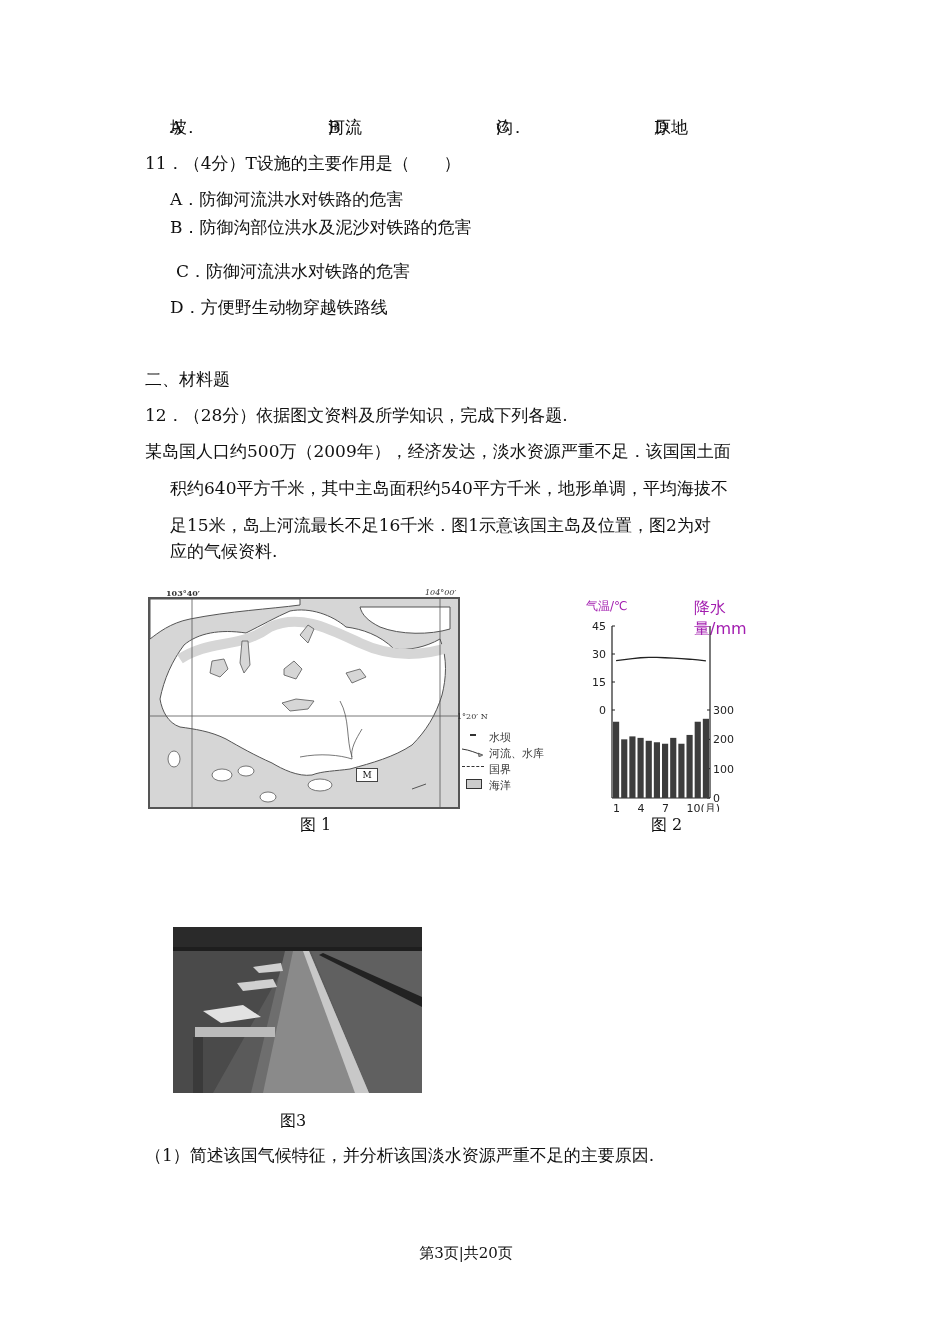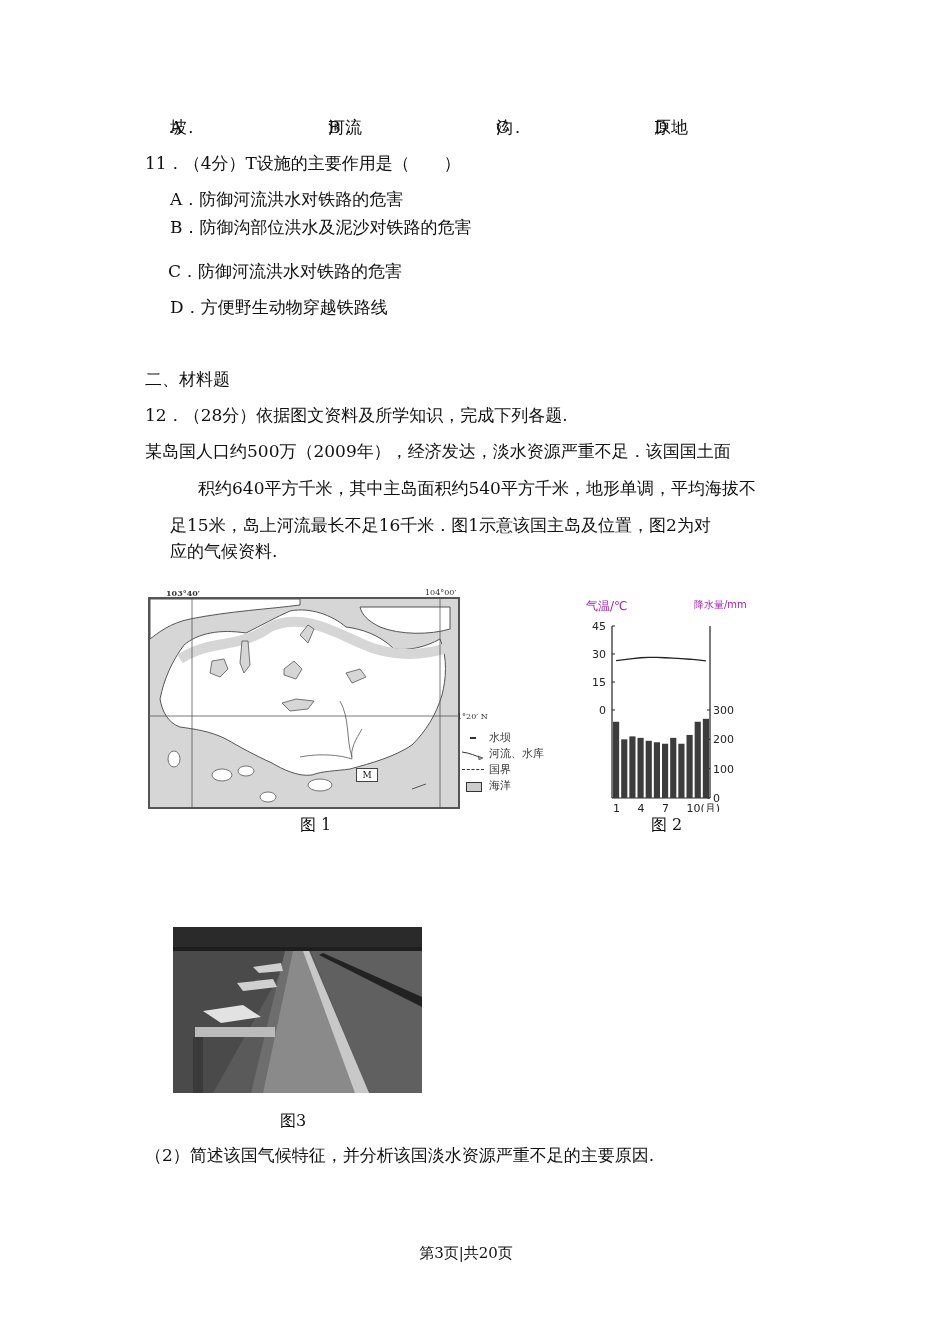--- a/index.html
+++ b/index.html
@@ -8,21 +8,21 @@
   .line { position:absolute; font-size:17px; line-height:22px; white-space:nowrap; }
   .opt-row span { position:absolute; top:0; }
   .fig-caption { position:absolute; font-size:16px; line-height:20px; }
   
   #fig1 { position:absolute; left:148px; top:597px; width:308px; height:208px;
           border:2px solid #555; background:#d6d6d6; overflow:hidden; }
   #fig1 svg { position:absolute; left:0; top:0; }
   .maplabel { position:absolute; font-size:8px; color:#333; font-family:"DejaVu Serif",serif; }
   .legend { position:absolute; left:462px; top:730px; font-size:11px; line-height:16px; color:#333;
             font-family:"DejaVu Sans",sans-serif; }
-  .legend div { display:flex; align-items:center; gap:5px; }
+  .legend div { display:flex; gap:5px; }
   .lg-sym { width:22px; height:10px; display:inline-block; position:relative; }
   
   #fig2 { position:absolute; left:586px; top:592px; width:190px; height:220px;
           font-family:"DejaVu Sans",sans-serif; color:#a21caf; }
   #fig2 svg { position:absolute; left:0; top:0; }
   
   #fig3 { position:absolute; left:173px; top:927px; width:249px; height:166px; overflow:hidden; background:#3a3a3a; }
   .footer { position:absolute; left:0; width:932px; top:1244px; text-align:center; font-size:15px; }
 </style>
 </head>
@@ -31,32 +31,32 @@
 <div class="line opt-row" style="left:170px; top:116px; width:600px; height:22px;">
   <span style="left:0px"><span>A．</span><span style="position:static">坡</span></span>
   <span style="left:158px"><span>B．</span><span style="position:static">河流</span></span>
   <span style="left:326px"><span>C．</span><span style="position:static">沟</span></span>
   <span style="left:484px"><span>D．</span><span style="position:static">原地</span></span>
 </div>
 
 <div class="line" style="left:145px; top:152px;">11．（4分）T设施的主要作用是（　　）</div>
 <div class="line" style="left:170px; top:188px;"><span>A．</span><span>防御河流洪水对铁路的危害</span></div>
 <div class="line" style="left:170px; top:216px;text-align:right;"><span>B．</span><span>防御沟部位洪水及泥沙对铁路的危害</span></div>
-<div class="line" style="left:168px; top:260px;text-align:right;"><span>C．</span><span>防御河流洪水对铁路的危害</span></div>
+<div class="line" style="left:176px; top:260px;text-align:right;"><span>C．</span><span>防御河流洪水对铁路的危害</span></div>
 <div class="line" style="left:170px; top:296px;"><span>D．</span><span>方便野生动物穿越铁路线</span></div>
 
 <div class="line" style="left:145px; top:368px;">二、材料题</div>
 <div class="line" style="left:145px; top:404px;">12．（28分）依据图文资料及所学知识，完成下列各题.</div>
 <div class="line" style="left:145px; top:440px;">某岛国人口约500万（2009年），经济发达，淡水资源严重不足．该国国土面</div>
-<div class="line" style="left:170px; top:477px;margin-left:28px;">积约640平方千米，其中主岛面积约540平方千米，地形单调，平均海拔不</div>
+<div class="line" style="left:170px; top:477px;">积约640平方千米，其中主岛面积约540平方千米，地形单调，平均海拔不</div>
 <div class="line" style="left:170px; top:514px;">足15米，岛上河流最长不足16千米．图1示意该国主岛及位置，图2为对</div>
 <div class="line" style="left:170px; top:540px;">应的气候资料.</div>
 
 <div class="maplabel" style="left:166px; top:588px;font-weight:bold;">103°40′</div>
-<div class="maplabel" style="left:425px; top:588px;">104°00′</div>
+<div class="maplabel" style="left:425px; top:588px;font-style:italic;">104°00′</div>
 <div id="fig1">
   <svg width="308" height="208" viewBox="0 0 308 208">
     <rect width="308" height="208" fill="#d6d6d6"></rect>
 
     <path d="M10,100 C14,80 22,62 34,46 C48,34 70,30 96,34 C112,26 126,18 140,12 C160,8 182,16 196,28 C212,30 230,36 244,50 C258,52 276,48 290,40 C298,60 296,80 292,96 C286,116 276,132 262,146 C244,158 222,164 200,170 C186,172 172,172 162,176 C148,178 132,170 122,164 C104,156 90,148 76,140 C60,132 44,130 30,128 C18,124 12,112 10,100 Z" fill="#ffffff" stroke="#555" stroke-width="1"></path>
 
     <path d="M30,60 C60,40 90,50 120,28 C150,14 180,30 210,44 C240,58 270,58 300,48" fill="none" stroke="#d6d6d6" stroke-width="10"></path>
 
     <path d="M210,8 L300,8 L300,30 C280,36 250,36 230,28 C218,22 212,16 210,8 Z" fill="#ffffff" stroke="#555" stroke-width="1"></path>
     <path d="M0,0 L150,0 L150,6 C120,10 80,12 40,20 C20,24 8,34 0,40 Z" fill="#ffffff" stroke="#555" stroke-width="1"></path>
@@ -112,21 +112,21 @@
       <span class="lg-sym">
         <span style="position:absolute;left:4px;top:1px;width:14px;height:8px;background:#ccc;border:1px solid #333;"></span>
       </span>
       <span>海洋</span>
     </div>
 </div>
 <div class="fig-caption" style="left:300px; top:815px;">图 1</div>
 
 <div id="fig2">
   <span style="position:absolute; left:0; top:6px; font-size:12px;">气温/℃</span>
-  <span style="position:absolute; left:108px; top:6px; font-size:10px;">降水量/mm</span>
+  <span style="position:absolute; left:108px; top:6px; font-size:16px;">降水量/mm</span>
   <svg id="chart-svg" width="190" height="220">
       <line x1="26" y1="34" x2="26" y2="206" stroke="#222" stroke-width="1.2"></line>
       <line x1="124" y1="34" x2="124" y2="206" stroke="#222" stroke-width="1.2"></line>
       <line x1="26" y1="206" x2="124" y2="206" stroke="#222" stroke-width="1.2"></line>
       <line x1="26" y1="118" x2="29" y2="118" stroke="#222"></line>
       <text x="20" y="122" font-size="11" text-anchor="end" fill="#222" font-family="DejaVu Sans, sans-serif">0</text>
       <line x1="26" y1="90" x2="29" y2="90" stroke="#222"></line>
       <text x="20" y="94" font-size="11" text-anchor="end" fill="#222" font-family="DejaVu Sans, sans-serif">15</text>
       <line x1="26" y1="62" x2="29" y2="62" stroke="#222"></line>
       <text x="20" y="66" font-size="11" text-anchor="end" fill="#222" font-family="DejaVu Sans, sans-serif">30</text>
@@ -174,15 +174,15 @@
     <polygon points="112,24 120,24 90,166 78,166" fill="#6e6e6e"></polygon>
     <rect x="22" y="100" width="80" height="10" fill="#bbb"></rect>
     <rect x="20" y="110" width="10" height="56" fill="#3a3a3a"></rect>
     <polygon points="30,84 70,78 88,90 48,96" fill="#e2e2e2"></polygon>
     <polygon points="64,56 100,52 104,60 70,64" fill="#d0d0d0"></polygon>
     <polygon points="80,40 108,36 110,44 86,46" fill="#cfcfcf"></polygon>
   </svg>
 </div>
 <div class="fig-caption" style="left:280px; top:1111px;">图3</div>
 
-<div class="line" style="left:145px; top:1144px;">（2）简述该国气候特征，并分析该国淡水资源严重不足的主要原因.</div>
+<div class="line" style="left:145px; top:1144px;">（1）简述该国气候特征，并分析该国淡水资源严重不足的主要原因.</div>
 
 <div class="footer">第3页|共20页</div>
 
 </body></html>

